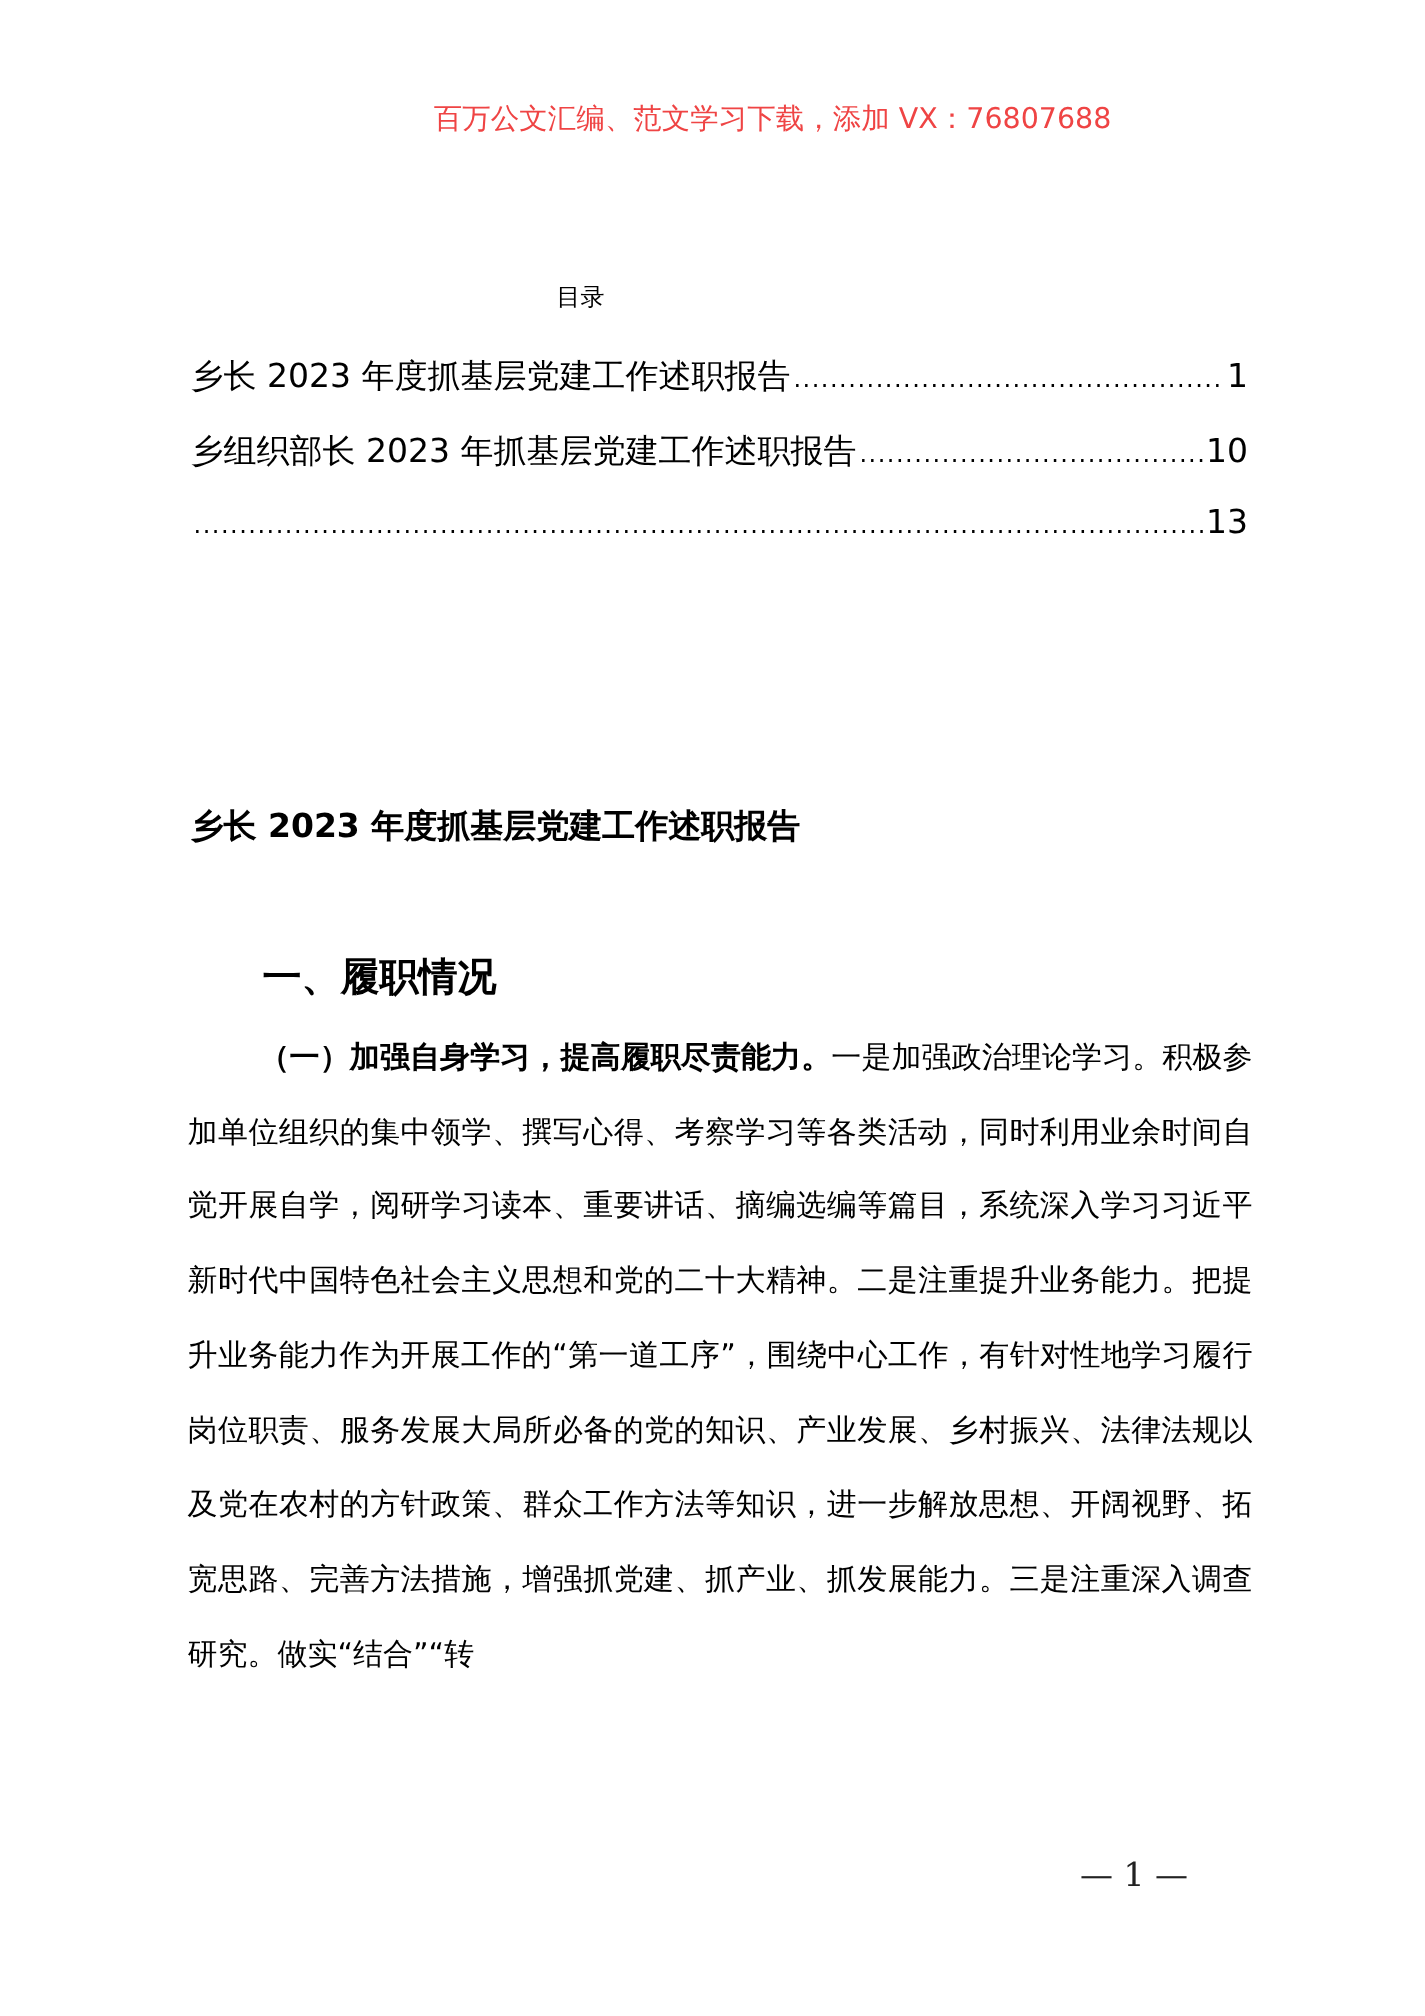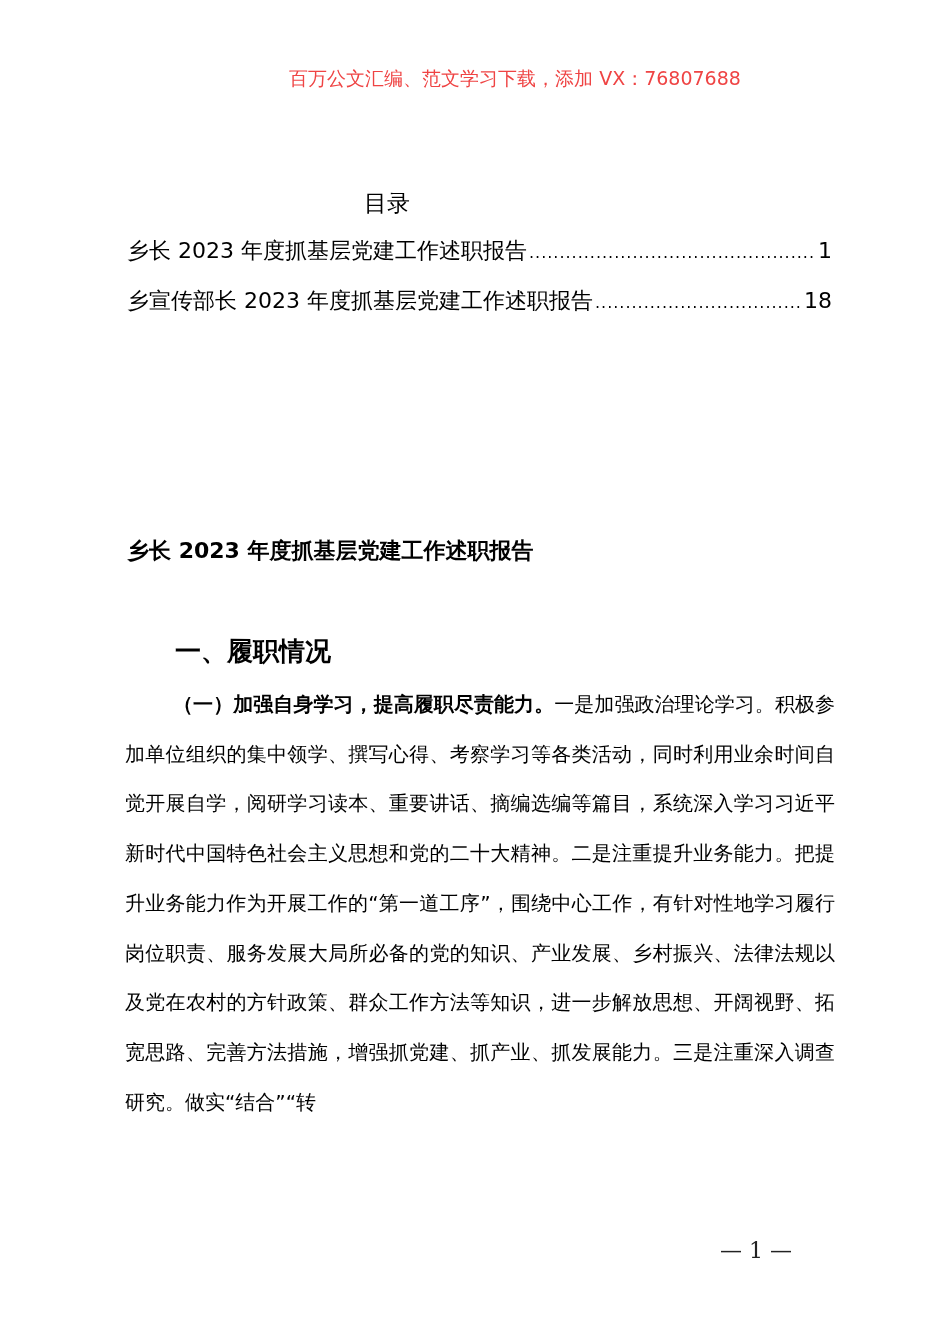--- a/index.html
+++ b/index.html
@@ -1,21 +1,21 @@
 <!DOCTYPE html>
 <html><head>
 <meta charset="utf-8">
 <style>
   html, body { margin: 0; padding: 0; background: #ffffff; }
   body { width: 950px; height: 1344px; position: relative; overflow: hidden;
          font-family: "DejaVu Sans", "Liberation Sans", sans-serif; color: #000; }
   .header { position: absolute; top: 66px; left: 0; width: 950px; text-align: center;
             font-size: 19px; color: #ef4444; letter-spacing: 0px; margin-left: 40px; }
   .toc-title { position: absolute; top: 188px; left: 0; width: 774px; text-align: center;
-               font-size: 23px; }
+               font-size: 16px; }
   .toc { position: absolute; top: 236px; left: 127px; width: 705px; }
   .toc-row { display: flex; align-items: baseline; height: 50px; font-size: 22px; }
   .toc-row .lbl { white-space: nowrap; }
   .toc-row .dots { flex: 1; overflow: hidden; white-space: nowrap; font-size: 16px; letter-spacing: 1px; margin: 0 2px; }
   .toc-row .dots::after { content: "......................................................................................................................................................"; }
   .toc-row .pg { white-space: nowrap; }
   .sec-title { position: absolute; top: 536px; left: 127px; font-size: 22px; font-weight: bold; }
   .h1 { position: absolute; top: 634px; left: 175px; font-size: 26px; font-weight: bold; }
   .body { position: absolute; top: 680px; left: 125px; width: 710px; font-size: 20px;
           line-height: 49.7px; text-indent: 48px; text-align: justify; }
@@ -30,23 +30,27 @@
 
 <div class="toc-title">目录</div>
 
 <div class="toc">
   <div class="toc-row">
     <span class="lbl">乡长 2023 年度抓基层党建工作述职报告</span>
     <span class="dots"></span>
     <span class="pg">1</span>
   </div>
   <div class="toc-row">
-    <span class="lbl">乡宣传部长 2023 年度抓基层党建工作述职报告</span>
+    <span class="lbl">乡组织部长 2023 年抓基层党建工作述职报告</span>
     <span class="dots"></span>
-    <span class="pg">18</span>
+    <span class="pg">10</span>
+  </div>
+  <div class="toc-row">
+    <span class="dots"></span>
+    <span class="pg">13</span>
   </div>
 </div>
 
 <div class="sec-title">乡长 2023 年度抓基层党建工作述职报告</div>
 
 <div class="h1">一、履职情况</div>
 
 <div class="body"><b>（一）加强自身学习，提高履职尽责能力。</b><span>一是加强政治理论学习。积极参加单位组织的集中领学、撰写心得、考察学习等各类活动，同时利用业余时间自觉开展自学，阅研学习读本、重要讲话、摘编选编等篇目，系统深入学习习近平新时代中国特色社会主义思想和党的二十大精神。二是注重提升业务能力。把提升业务能力作为开展工作的“第一道工序”，围绕中心工作，有针对性地学习履行岗位职责、服务发展大局所必备的党的知识、产业发展、乡村振兴、法律法规以及党在农村的方针政策、群众工作方法等知识，进一步解放思想、开阔视野、拓宽思路、完善方法措施，增强抓党建、抓产业、抓发展能力。三是注重深入调查研究。做实“结合”“转</span></div>
 
 <div class="footer">— 1 —</div>

